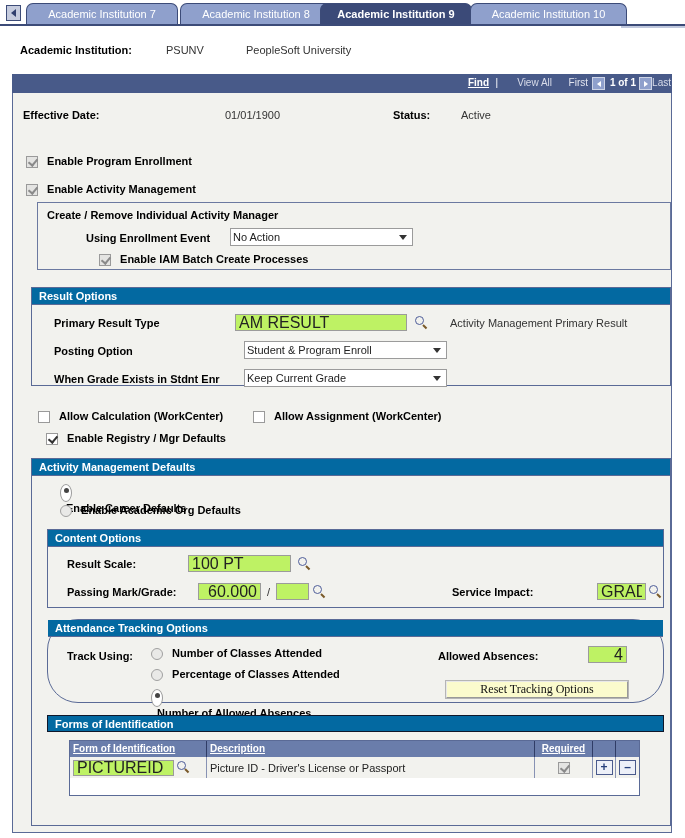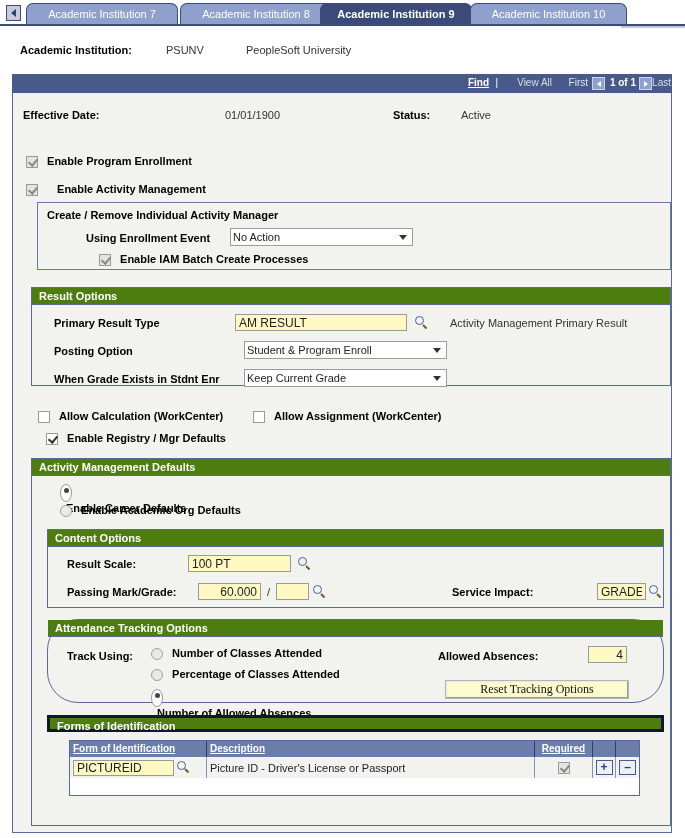--- a/index.html
+++ b/index.html
@@ -213,23 +213,23 @@
     position: absolute;
     left: 2.5px; top: 2.5px;
     width: 5px; height: 5px;
     background: #444;
     border-radius: 50%;
   }
 
   
   .txt {
     border: 1px solid #9b9b9b;
-    background: #fef9c3;
+    background: #bef264;
     font-family: "Liberation Sans", sans-serif;
-    font-size: 12px;
+    font-size: 16px;
     color: #222;
     padding: 1px 3px;
     box-sizing: border-box;
     height: 17px;
   }
   .txt.r { text-align: right; }
   .sel {
     border: 1px solid #9b9b9b;
     background: #ffffff;
     font-family: "Liberation Sans", sans-serif;
@@ -271,21 +271,21 @@
   }
 
   
   .group-box {
     position: absolute;
     border: 1px solid #5a6a96;
     background: #f2f2ee;
     box-sizing: border-box;
   }
   .sec-head {
-    background: #4d7c0f;
+    background: #0369a1;
     color: #ffffff;
     font-weight: bold;
     font-size: 11px;
     height: 17px;
     line-height: 17px;
     padding-left: 7px;
     box-sizing: border-box;
     border-bottom: 1px solid #5a6a96;
   }
   .plain-box {
@@ -422,21 +422,21 @@
     <div class="lbl-bold" style="position:absolute; left:380px; top:16px;">Status:</div>
     <div class="lbl-plain" style="position:absolute; left:448px; top:16px;">Active</div>
 
     <div style="position:absolute; left:13px; top:62px;">
       <span class="cb checked dim"></span>
       <span class="lbl-bold" style="margin-left:6px;">Enable Program Enrollment</span>
     </div>
 
     <div style="position:absolute; left:13px; top:90px;">
       <span class="cb checked dim"></span>
-      <span class="lbl-bold" style="margin-left:16px;">Enable Activity Management</span>
+      <span class="lbl-bold" style="margin-left:6px;">Enable Activity Management</span>
     </div>
 
     <div class="plain-box" style="left:24px; top:109px; width:634px; height:68px;">
       <div class="lbl-bold" style="position:absolute; left:9px; top:6px;">Create / Remove Individual Activity Manager</div>
       <div class="lbl-bold" style="position:absolute; left:48px; top:29px;">Using Enrollment Event</div>
       <div class="sel" style="position:absolute; left:192px; top:25px; width:183px;">
         <span>No Action</span>
         <span class="caret"></span>
       </div>
       <div style="position:absolute; left:61px; top:50px;">
@@ -542,21 +542,21 @@
 
         <div class="lbl-bold" style="position:absolute; left:390px; top:30px;">Allowed Absences:</div>
         <input class="txt r" style="position: absolute; left: 540px; top: 26px; width: 39px;" value="4">
 
         <div class="btn-yellow" style="left:398px; top:61px; width:182px; height:17px;">
           <span>Reset Tracking Options</span>
         </div>
       </div>
 
       <div class="group-box" style="left:15px; top:256px; width:617px; height:75px; border:none;">
-        <div class="sec-head" style="border:3px solid #0f172a;">Forms of Identification</div>
+        <div class="sec-head" style="border:1px solid #0f172a;">Forms of Identification</div>
 
         <div class="grid" style="left:22px; top:25px; width:571px; height:56px;">
           <div class="grid-head">
             <div class="gh" style="width:137px;">
               <span>Form of Identification</span>
             </div>
             <div class="gh" style="width:328px;">
               <span>Description</span>
             </div>
             <div class="gh" style="width:58px; text-align:center; padding-left:0;">

